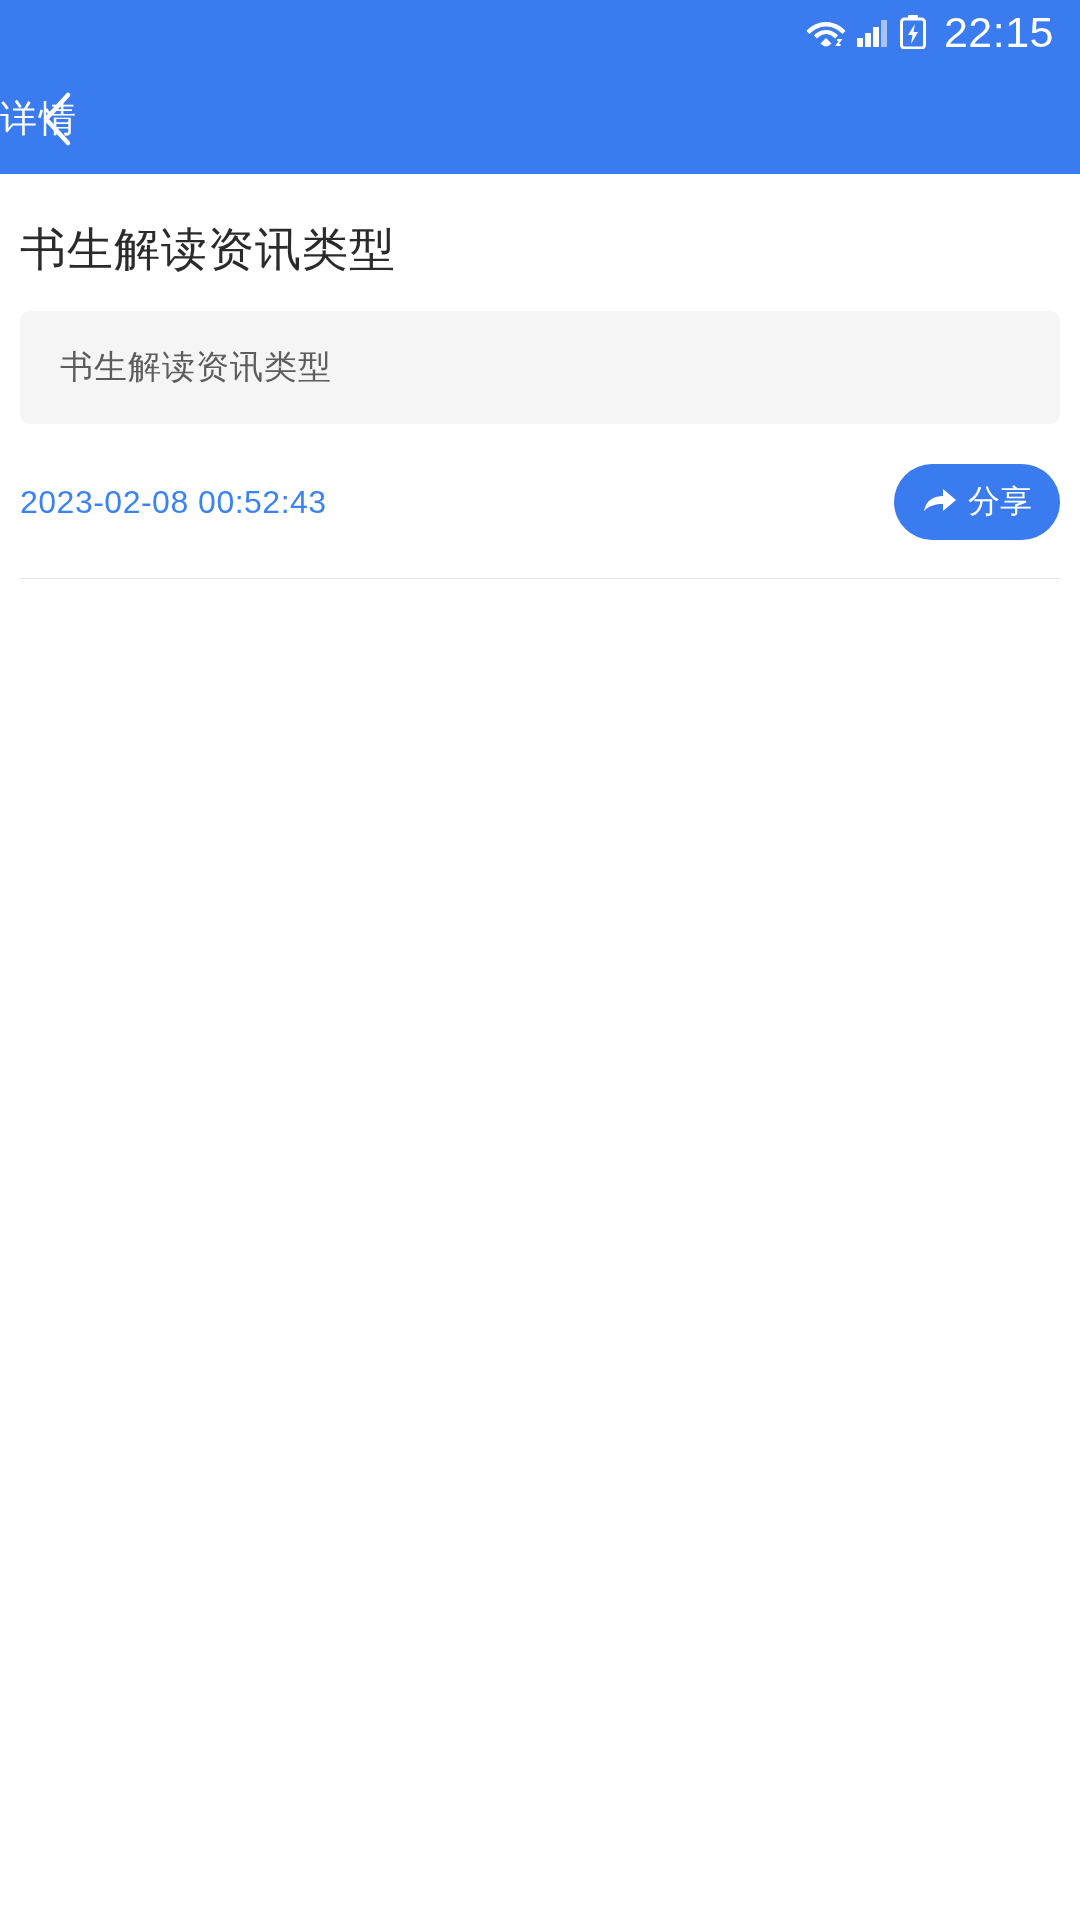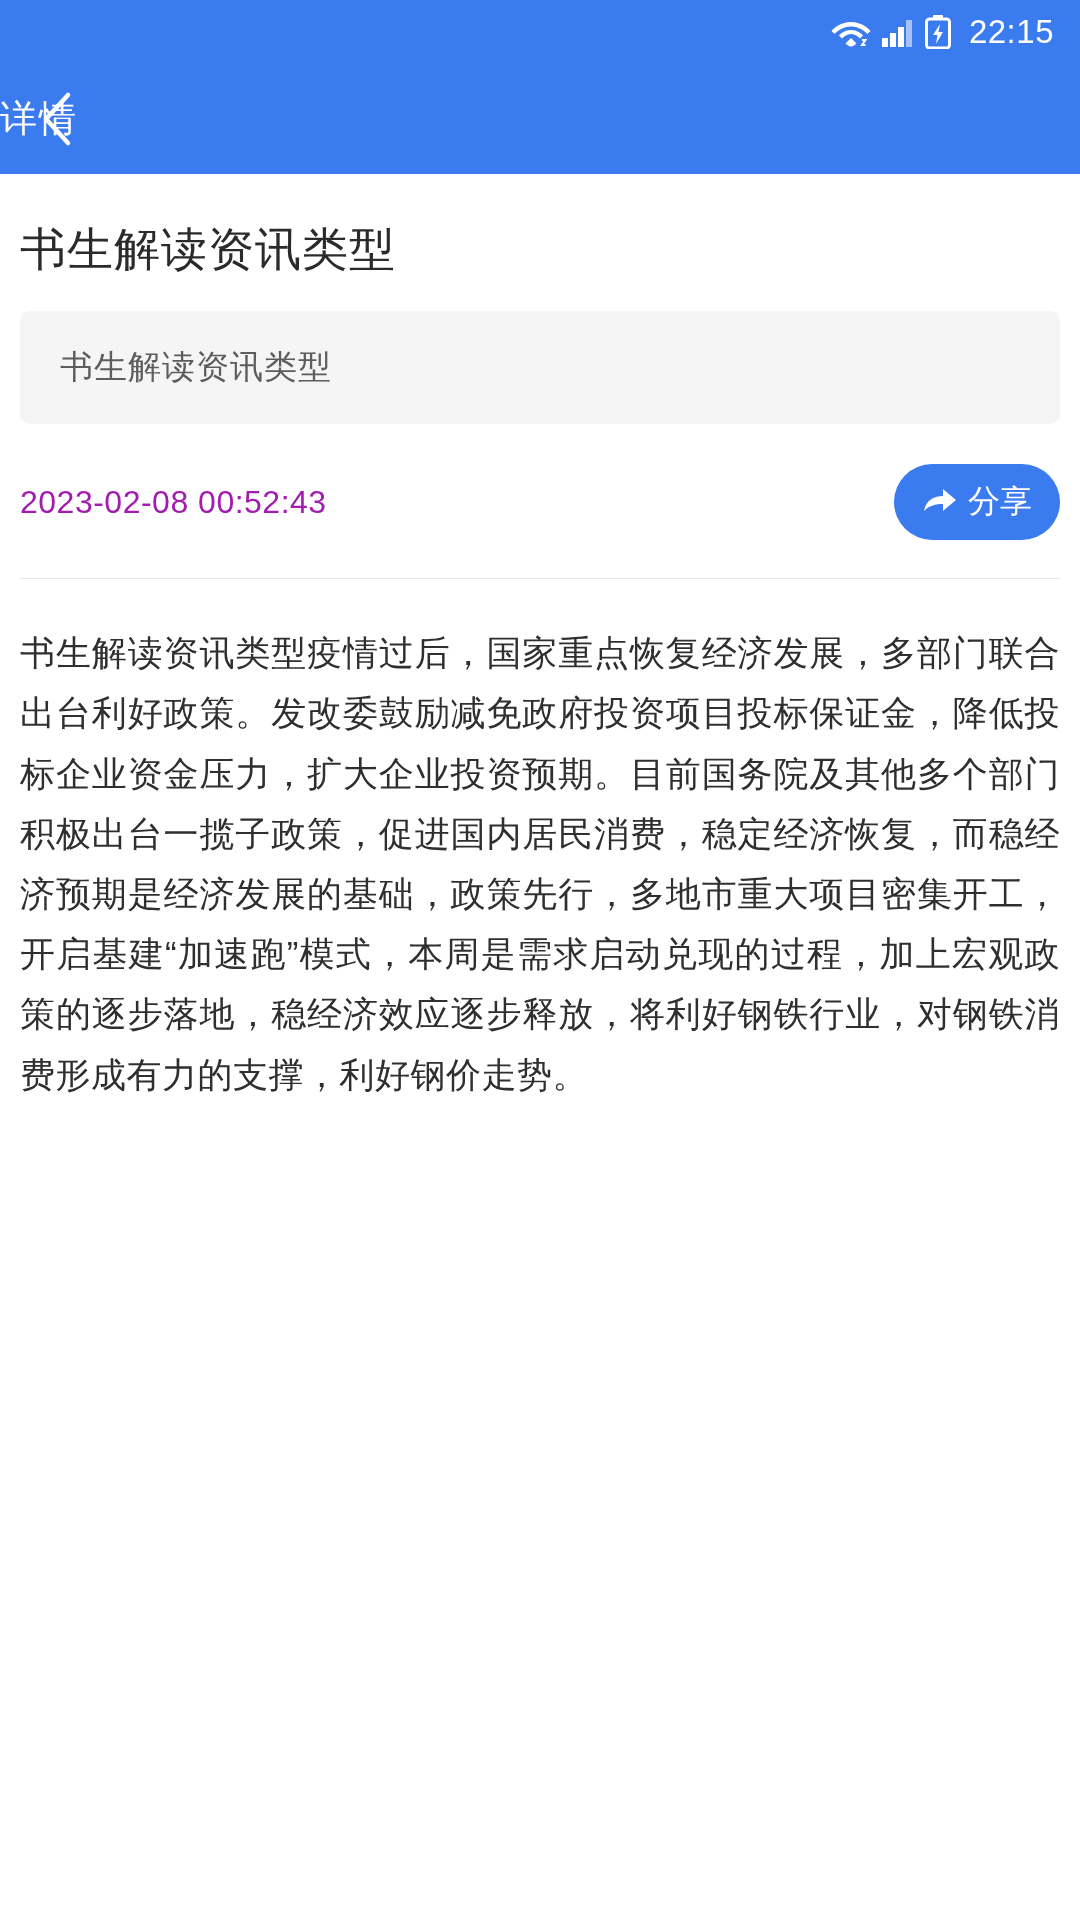--- a/index.html
+++ b/index.html
@@ -20,21 +20,21 @@
     justify-content: flex-end;
     padding: 0 26px 0 0;
     color: #ffffff;
   }
   .status-icons {
     display: flex;
     align-items: center;
     gap: 10px;
   }
   .status-time {
-    font-size: 33px;
+    font-size: 43px;
     color: #ffffff;
     letter-spacing: 0.5px;
     margin-left: 8px;
     font-family: "Liberation Sans", sans-serif;
   }
   .icon-svg { display: block; }
 
   
   .app-bar {
     height: 110px;
@@ -83,21 +83,21 @@
     letter-spacing: 1px;
   }
   .meta-row {
     display: flex;
     align-items: center;
     justify-content: space-between;
     padding: 40px 0 38px 0;
   }
   .meta-date {
     font-size: 32px;
-    color: #a21caf;
+    color: #3b82f6;
     letter-spacing: 0.5px;
     font-family: "Liberation Sans", sans-serif;
   }
   .share-btn {
     background: #3a7bf0;
     color: #ffffff;
     border: none;
     border-radius: 40px;
     height: 76px;
     min-width: 160px;
@@ -180,15 +180,14 @@
         <svg class="icon-svg" width="36" height="30" viewBox="0 0 36 30">
           <path d="M2 24 C4 13 12 9 21 9 L21 2 L34 13 L21 24 L21 17 C13 17 6.5 19 2 24 Z" fill="#ffffff"></path>
         </svg>
       </span>
       <span>分享</span>
     </button>
   </div>
 
   <div class="divider"></div>
 
-  <div class="article-body">书生解读资讯类型疫情过后，国家重点恢复经济发展，多部门联合出台利好政策。发改委鼓励减免政府投资项目投标保证金，降低投标企业资金压力，扩大企业投资预期。目前国务院及其他多个部门积极出台一揽子政策，促进国内居民消费，稳定经济恢复，而稳经济预期是经济发展的基础，政策先行，多地市重大项目密集开工，开启基建“加速跑”模式，本周是需求启动兑现的过程，加上宏观政策的逐步落地，稳经济效应逐步释放，将利好钢铁行业，对钢铁消费形成有力的支撑，利好钢价走势。</div>
 
 </div>
 
 </body></html>

